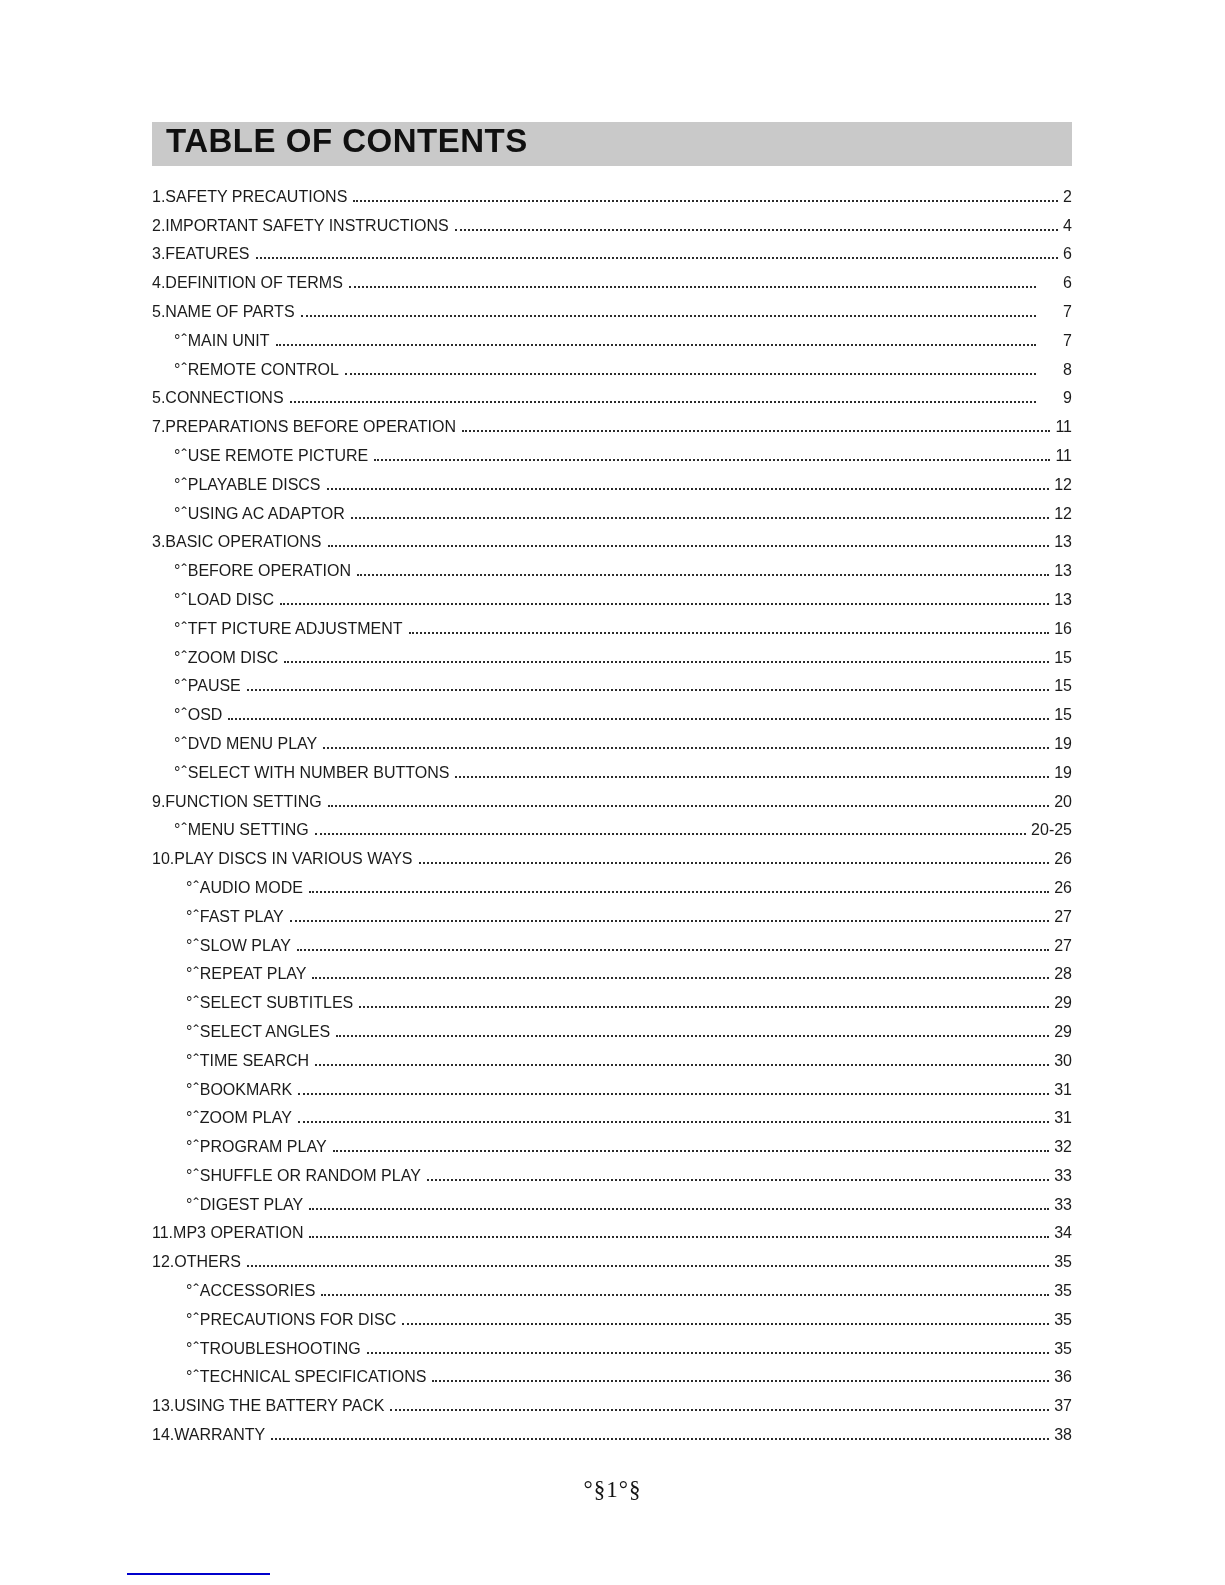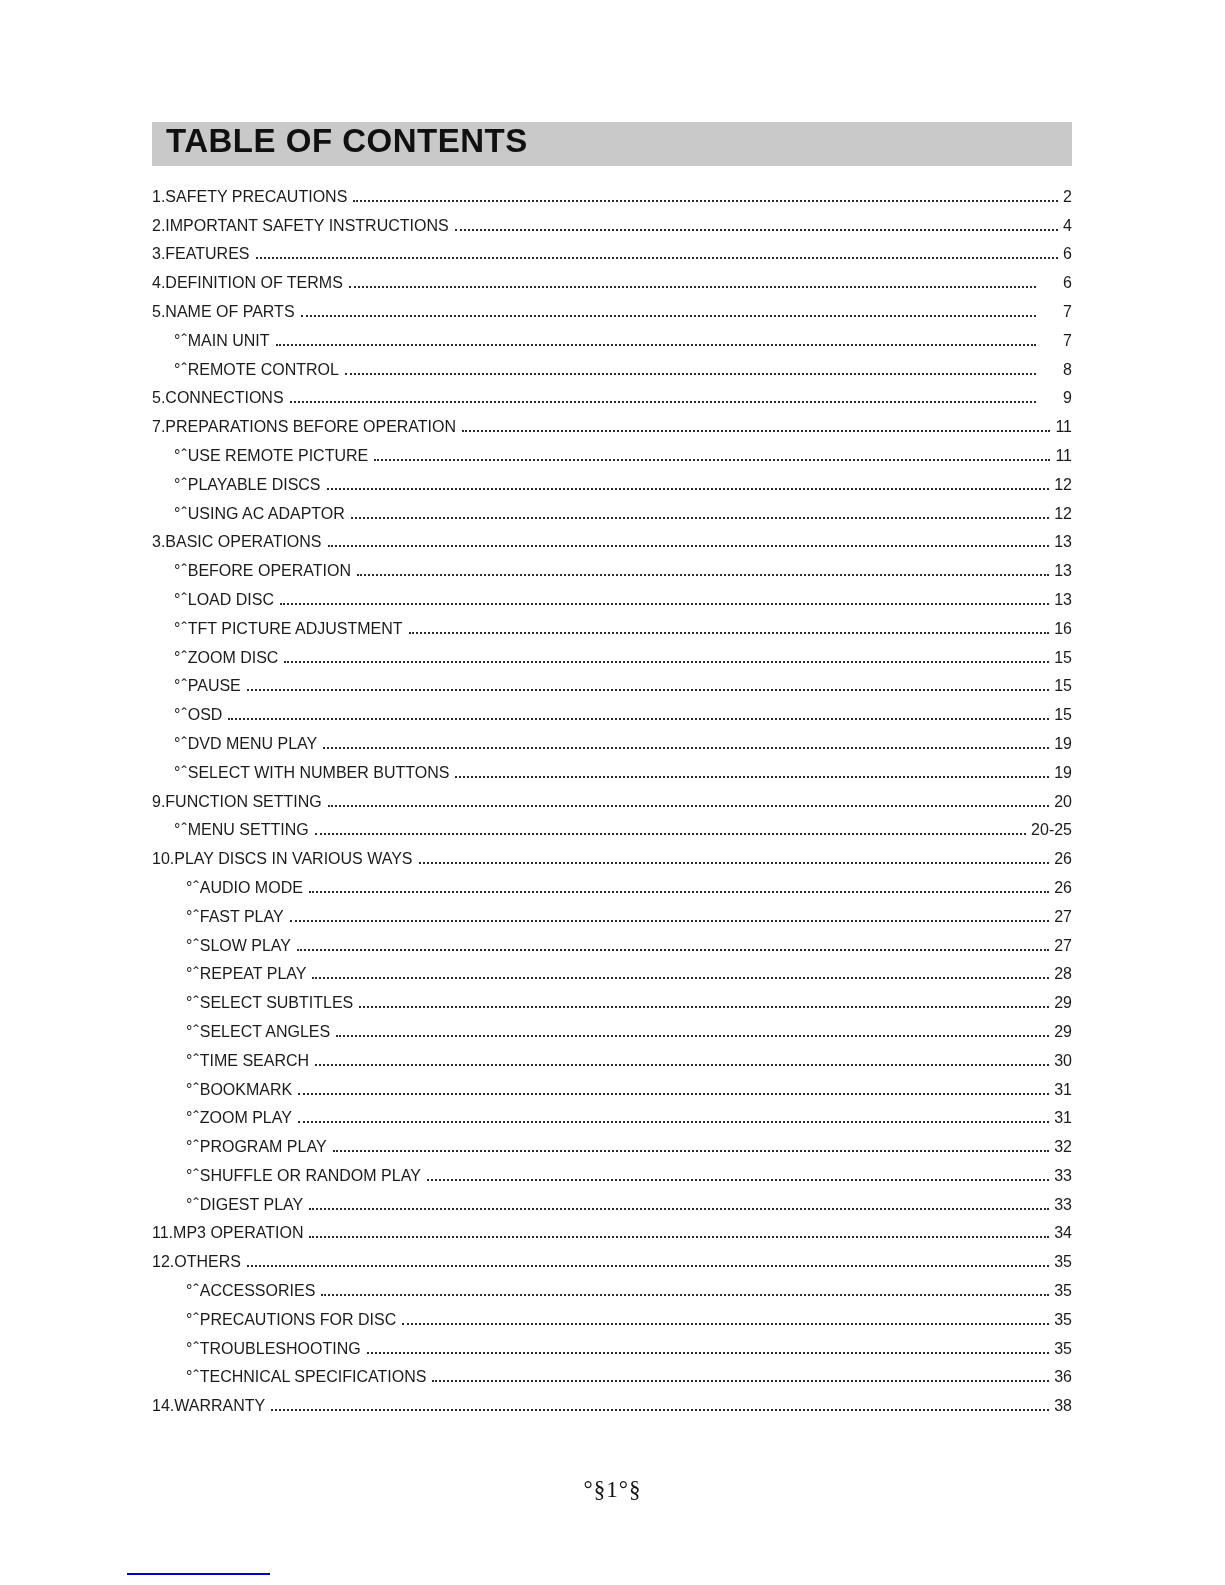--- a/index.html
+++ b/index.html
@@ -387,20 +387,26 @@
     <span class="page">35</span>
   </div>
 
   <div class="toc-row lvl-2">
     <span class="bullet">°ˆ</span>
     <span class="label">TECHNICAL SPECIFICATIONS</span>
     <span class="leader"></span>
     <span class="page">36</span>
   </div>
 
+  <div class="toc-row lvl-0">
+
+    <span class="label">13.USING THE BATTERY PACK</span>
+    <span class="leader"></span>
+    <span class="page">37</span>
+  </div>
 
   <div class="toc-row lvl-0">
 
     <span class="label">14.WARRANTY</span>
     <span class="leader"></span>
     <span class="page">38</span>
   </div>
 </div>
 
   <div class="footer">°§1°§</div>

